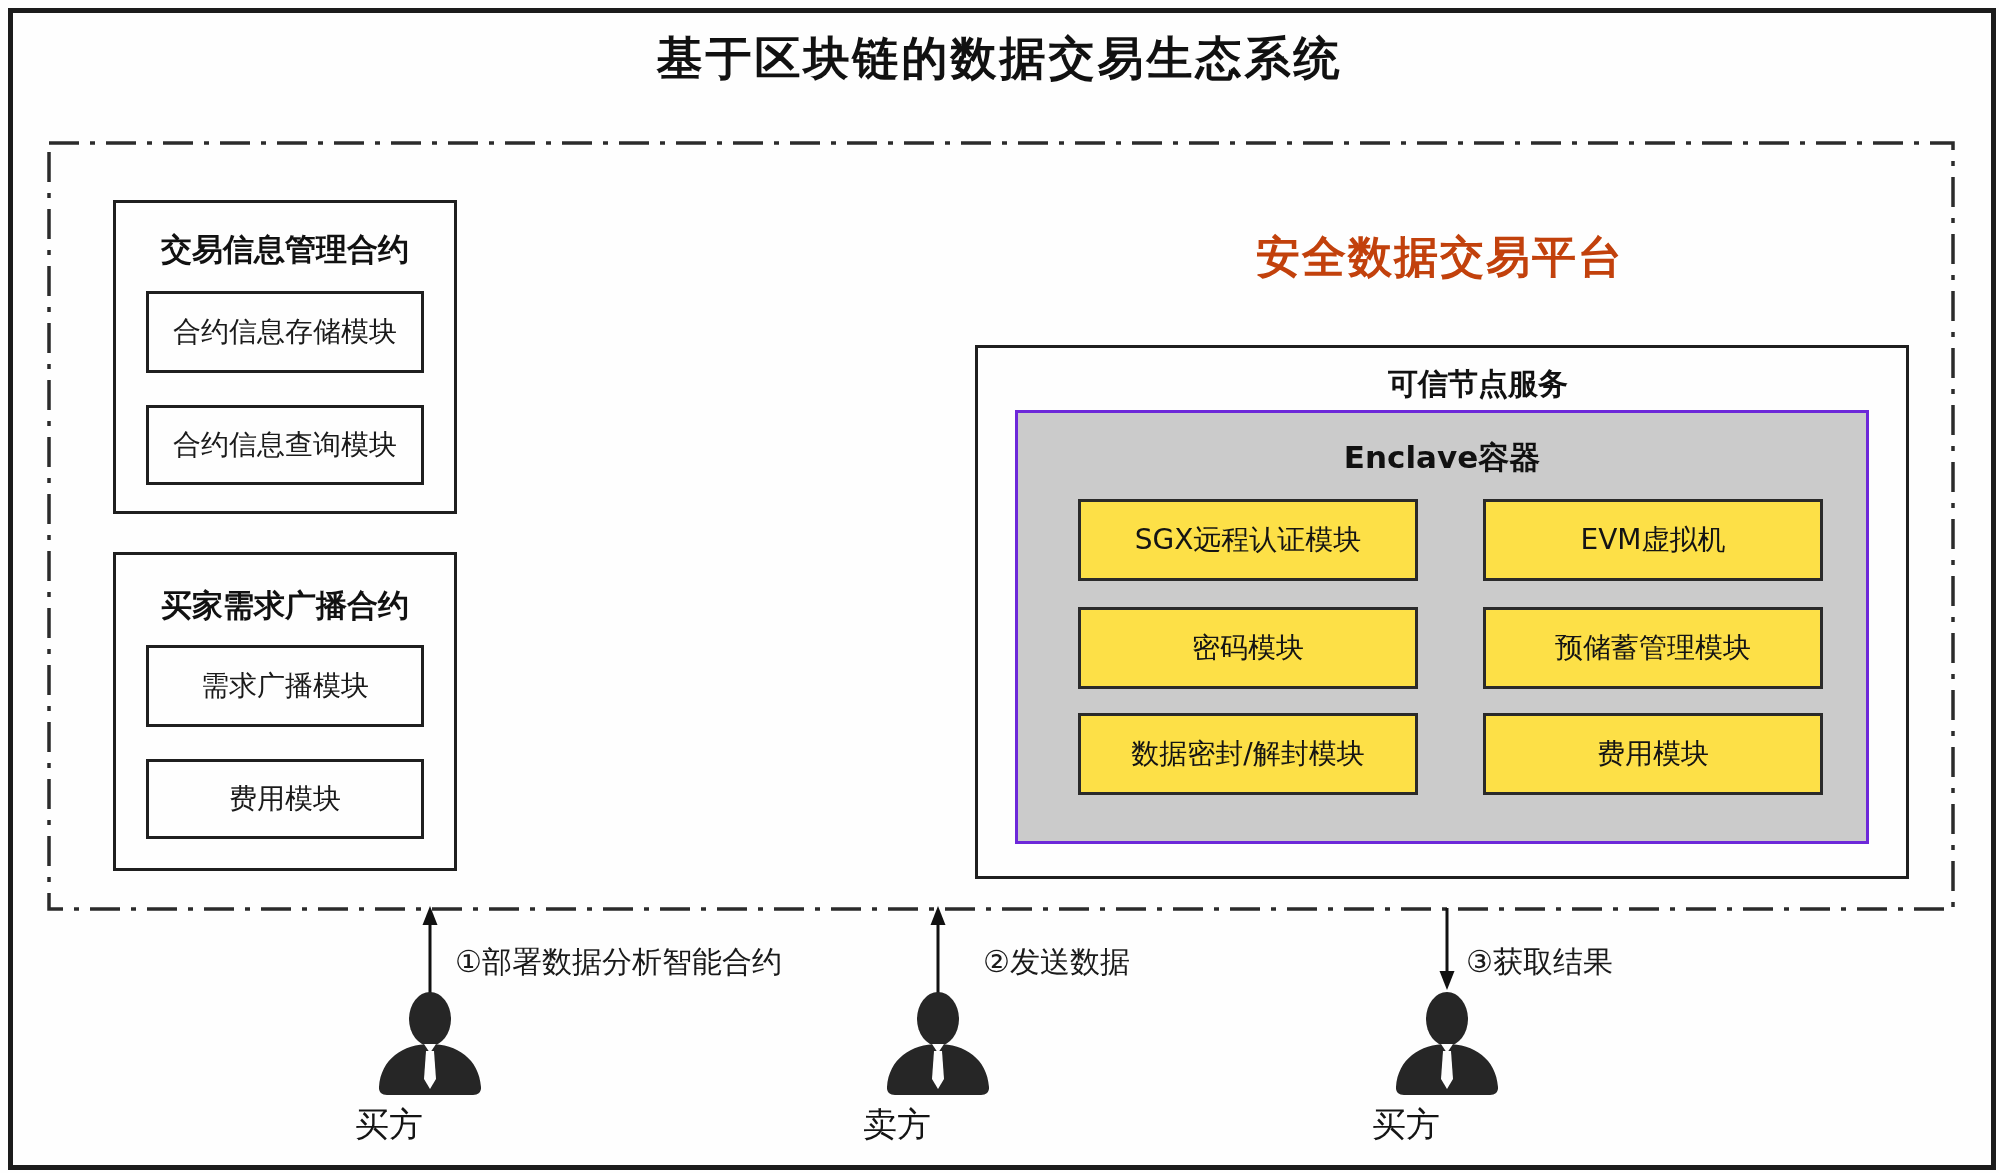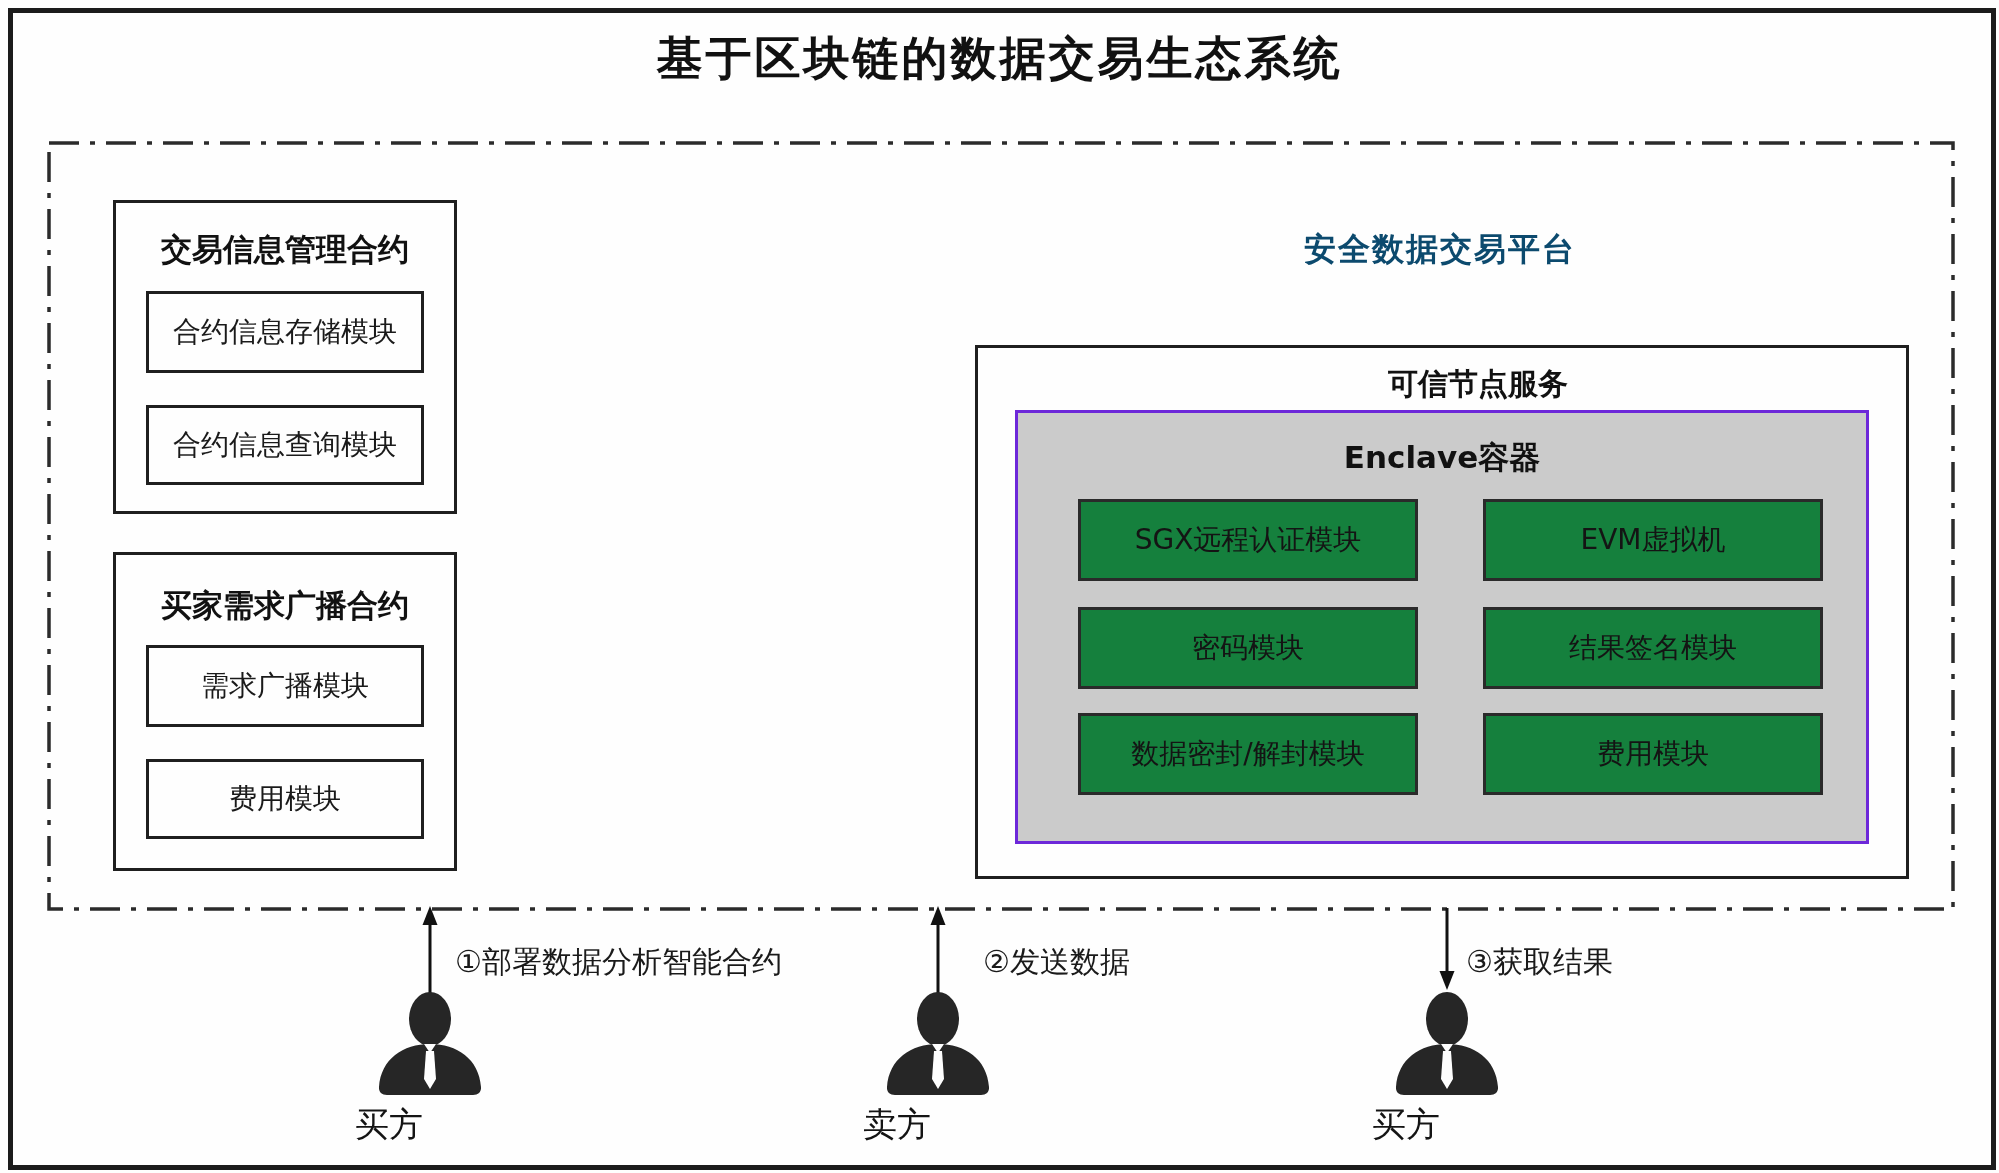--- a/index.html
+++ b/index.html
@@ -6,26 +6,26 @@
   .canvas{
     position:relative;width:1999px;height:1173px;background:#fefefe;
     font-family:"DejaVu Sans","Liberation Sans",sans-serif;color:#141414;overflow:hidden;
   }
   .outer-frame{position:absolute;left:8px;top:8px;width:1978px;height:1152px;border:5px solid #1c1c1c;background:transparent;}
   .main-title{position:absolute;left:0;top:28px;width:100%;text-align:center;font-size:46px;font-weight:600;letter-spacing:3px;color:#111;}
   .dashdot-svg{position:absolute;left:46px;top:140px;}
   .contract{position:absolute;border:3px solid #1f1f1f;background:#fefefe;}
   .contract-title{position:absolute;left:0;width:100%;text-align:center;font-weight:bold;font-size:31px;color:#111;}
   .mbox{position:absolute;border:3px solid #1f1f1f;background:#fefefe;display:flex;align-items:center;justify-content:center;font-size:28px;color:#1a1a1a;text-align:center;}
-  .platform-title{position:absolute;text-align:center;font-size:32px;font-weight:bold;color:#0c4a6e;letter-spacing:2px;}
+  .platform-title{position:absolute;text-align:center;font-size:44px;font-weight:bold;color:#c2410c;letter-spacing:2px;}
   .trusted-box{position:absolute;border:3px solid #1f1f1f;background:#fefefe;}
   .trusted-title{position:absolute;left:0;width:100%;text-align:center;font-weight:bold;font-size:30px;color:#111;padding-left:36px;}
   .enclave-box{position:absolute;background:#cbcbcb;border:3px solid #6d28d9;}
   .enclave-title{position:absolute;left:0;width:100%;text-align:center;font-weight:bold;font-size:31px;color:#111;}
-  .gbox{position:absolute;border:3px solid #2a2a2a;background:#15803d;display:flex;align-items:center;justify-content:center;font-size:28px;color:#141414;text-align:center;}
+  .gbox{position:absolute;border:3px solid #2a2a2a;background:#fde047;display:flex;align-items:center;justify-content:center;font-size:28px;color:#141414;text-align:center;}
   .step-label{position:absolute;font-size:30px;color:#1a1a1a;white-space:nowrap;}
   .role-label{position:absolute;width:150px;font-size:34px;color:#141414;}
   .person{position:absolute;}
   .arrow{position:absolute;}
 </style>
 </head>
 <body>
 
 <div class="canvas">
 
@@ -53,21 +53,21 @@
   <div class="platform-title" style="left:975px;top:228px;width:930px;">安全数据交易平台</div>
 
   <div class="trusted-box" style="left:975px;top:345px;width:928px;height:528px;">
     <div class="trusted-title" style="top:16px;">可信节点服务</div>
 
     <div class="enclave-box" style="left:37px;top:62px;width:848px;height:428px;">
       <div class="enclave-title" style="top:24px;">Enclave容器</div>
       <div class="gbox" style="left:60px;top:86px;width:334px;height:76px;">SGX远程认证模块</div>
       <div class="gbox" style="left:465px;top:86px;width:334px;height:76px;">EVM虚拟机</div>
       <div class="gbox" style="left:60px;top:194px;width:334px;height:76px;">密码模块</div>
-      <div class="gbox" style="left:465px;top:194px;width:334px;height:76px;">结果签名模块</div>
+      <div class="gbox" style="left:465px;top:194px;width:334px;height:76px;">预储蓄管理模块</div>
       <div class="gbox" style="left:60px;top:300px;width:334px;height:76px;">数据密封/解封模块</div>
       <div class="gbox" style="left:465px;top:300px;width:334px;height:76px;">费用模块</div>
     </div>
   </div>
 
   <svg class="arrow" style="left:419px;top:906px;" width="22" height="92">
     <line x1="11" y1="16" x2="11" y2="92" stroke="#111" stroke-width="3"></line>
     <polygon points="11,0 3.5,19 18.5,19" fill="#111"></polygon>
   </svg>
   <div class="step-label" style="left:455px;top:942px;">①部署数据分析智能合约</div>

